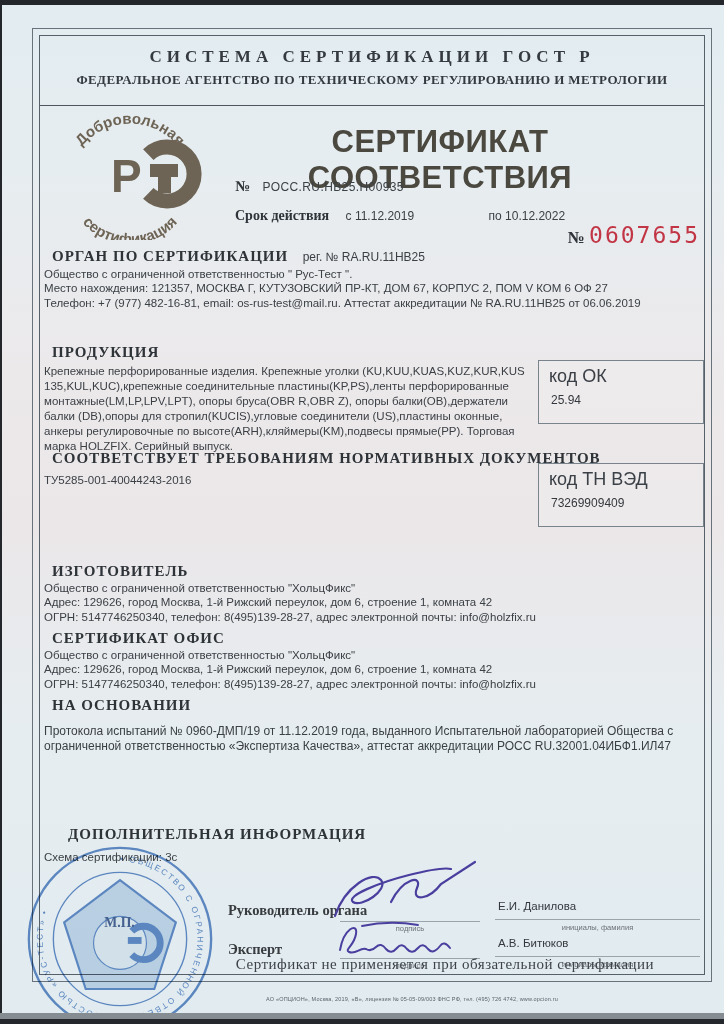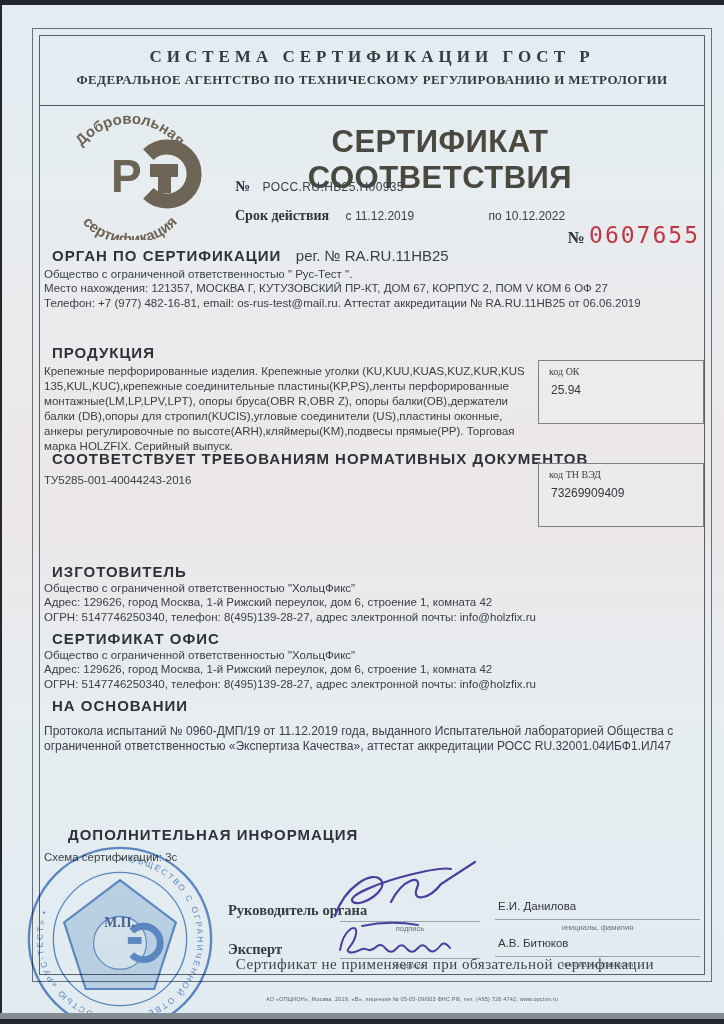--- a/index.html
+++ b/index.html
@@ -13,24 +13,24 @@
   .frame-outer{position:absolute;left:30px;top:23px;width:678px;height:952px;border:1.2px solid #67727a;}
   .frame-inner{position:absolute;left:6px;top:6px;right:6px;bottom:6px;border:1.6px solid #566069;}
   .hdr{position:absolute;left:0;top:0;right:0;height:69px;border-bottom:1.5px solid #4e565e;text-align:center;}
   .hdr-line1{margin-top:11px;font-family:"Liberation Serif",serif;font-weight:bold;font-size:17px;
              letter-spacing:5px;color:#343a40;}
   .hdr-line2{margin-top:5px;font-family:"Liberation Serif",serif;font-weight:bold;font-size:13px;
              letter-spacing:0.4px;color:#343a40;}
   .title{position:absolute;left:160px;top:88px;width:480px;text-align:center;
          font-size:31px;font-weight:bold;letter-spacing:0.5px;color:#4b4840;}
   .serifb{font-family:"Liberation Serif",serif;font-weight:bold;color:#2f343a;}
-  .heading{font-family:Liberation Sans, sans-serif;font-weight:bold;font-size:15px;
+  .heading{font-family:Liberation Serif, serif;font-weight:bold;font-size:15px;
            letter-spacing:1px;color:#2e3338;}
   .body-line{font-size:11.5px;color:#3b4045;line-height:14.4px;}
-  .small-cap{font-family:Liberation Serif, serif;font-size:10px;color:#3a4046;}
+  .small-cap{font-family:Liberation Sans, sans-serif;font-size:18px;color:#3a4046;}
   .code-box{position:absolute;border:1px solid #79838b;background:rgba(255,255,255,0.12);}
   .red-num{font-family:"DejaVu Sans Mono",monospace;font-size:23px;color:#c23545;letter-spacing:2px;}
   .sig-label{font-family:"Liberation Serif",serif;font-weight:bold;font-size:14.5px;color:#383c40;padding-left:48px;}
   .sig-line{position:absolute;border-bottom:1px solid #9aa4ab;}
   .caption{position:absolute;font-size:7.5px;color:#6b7278;}
   .name{position:absolute;font-size:11.5px;color:#34383d;}
   .note{position:absolute;left:150px;top:920px;width:510px;text-align:center;
         font-family:"Liberation Serif",serif;font-size:15px;letter-spacing:0.5px;color:#3e434a;}
   .fineprint{position:absolute;left:90px;top:991px;width:640px;text-align:center;
              font-size:5.5px;letter-spacing:0.2px;color:#5a6168;}
@@ -82,21 +82,21 @@
       <span style="font-size:12px;color:#3b4045;margin-left:70px;">по 10.12.2022</span>
     </div>
 
     <div class="abs" style="left:480px;top:186px;width:180px;text-align:right;">
       <span class="serifb" style="font-size:17px;">№</span>
       <span class="red-num">0607655</span>
     </div>
 
     <div class="abs" style="left:12px;top:211px;">
       <span class="heading">ОРГАН ПО СЕРТИФИКАЦИИ</span>
-      <span style="font-size:15px;color:#3b4045;margin-left:10px;">рег. № RA.RU.11НВ25</span>
+      <span style="font-size:12px;color:#3b4045;margin-left:10px;">рег. № RA.RU.11НВ25</span>
     </div>
     <div class="abs" style="left:4px;top:231px;">
       <div class="body-line">Общество с ограниченной ответственностью " Рус-Тест ".</div>
       <div class="body-line">Место нахождения: 121357, МОСКВА Г, КУТУЗОВСКИЙ ПР-КТ, ДОМ 67, КОРПУС 2, ПОМ V КОМ 6 ОФ 27</div>
       <div class="body-line">Телефон: +7 (977) 482-16-81, email: os-rus-test@mail.ru. Аттестат аккредитации № RA.RU.11НВ25 от 06.06.2019</div>
     </div>
 
     <div class="abs heading" style="left:12px;top:308px;">ПРОДУКЦИЯ</div>
     <div class="abs body-line" style="left:4px;top:328px;width:492px;line-height:15px;">Крепежные перфорированные изделия. Крепежные уголки (KU,KUU,KUAS,KUZ,KUR,KUS 135,KUL,KUC),крепежные соединительные пластины(KP,PS),ленты перфорированные монтажные(LM,LP,LPV,LPT), опоры бруса(OBR R,OBR Z), опоры балки(OB),держатели балки (DB),опоры для стропил(KUCIS),угловые соединители (US),пластины оконные, анкеры регулировочные по высоте(ARH),кляймеры(KM),подвесы прямые(PP). Торговая марка HOLZFIX. Серийный выпуск.</div>
 

